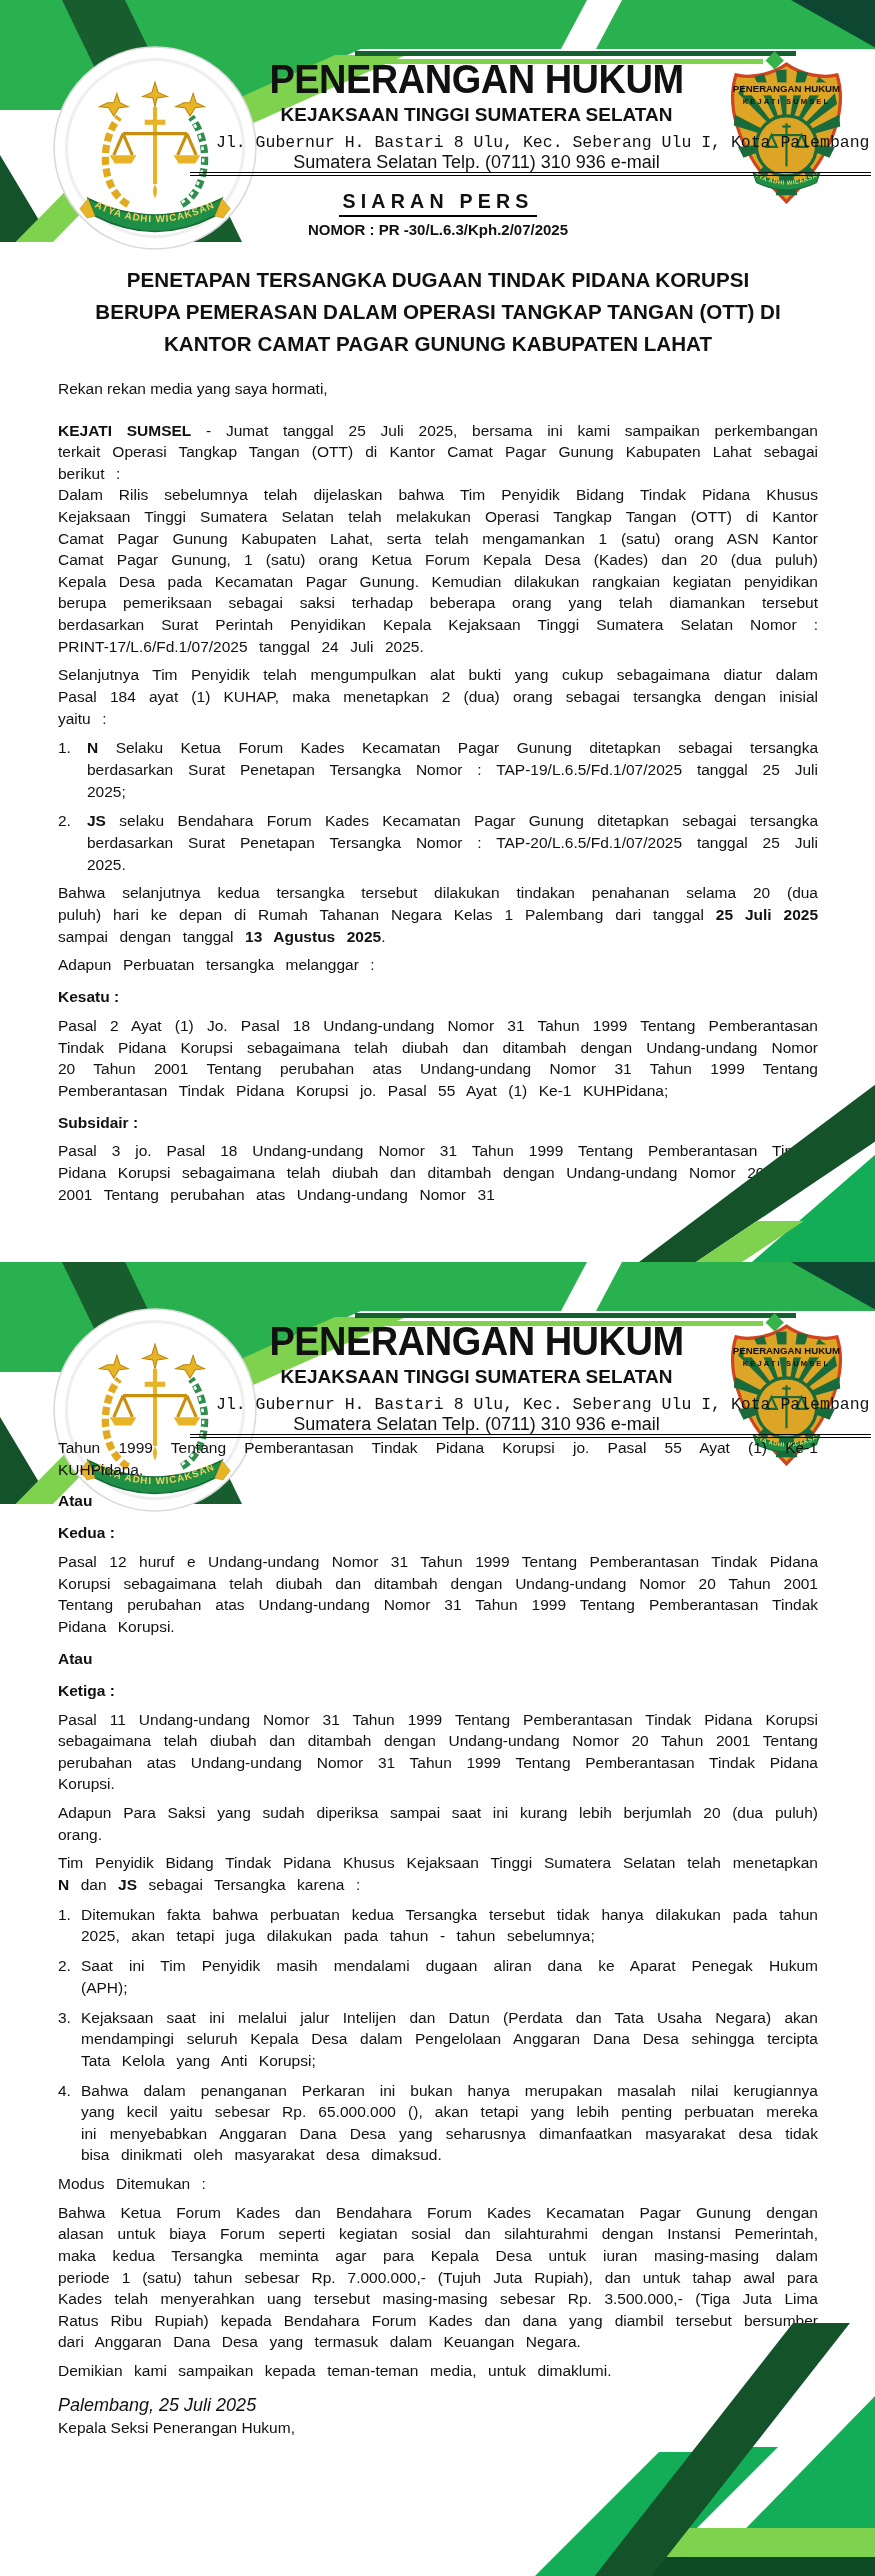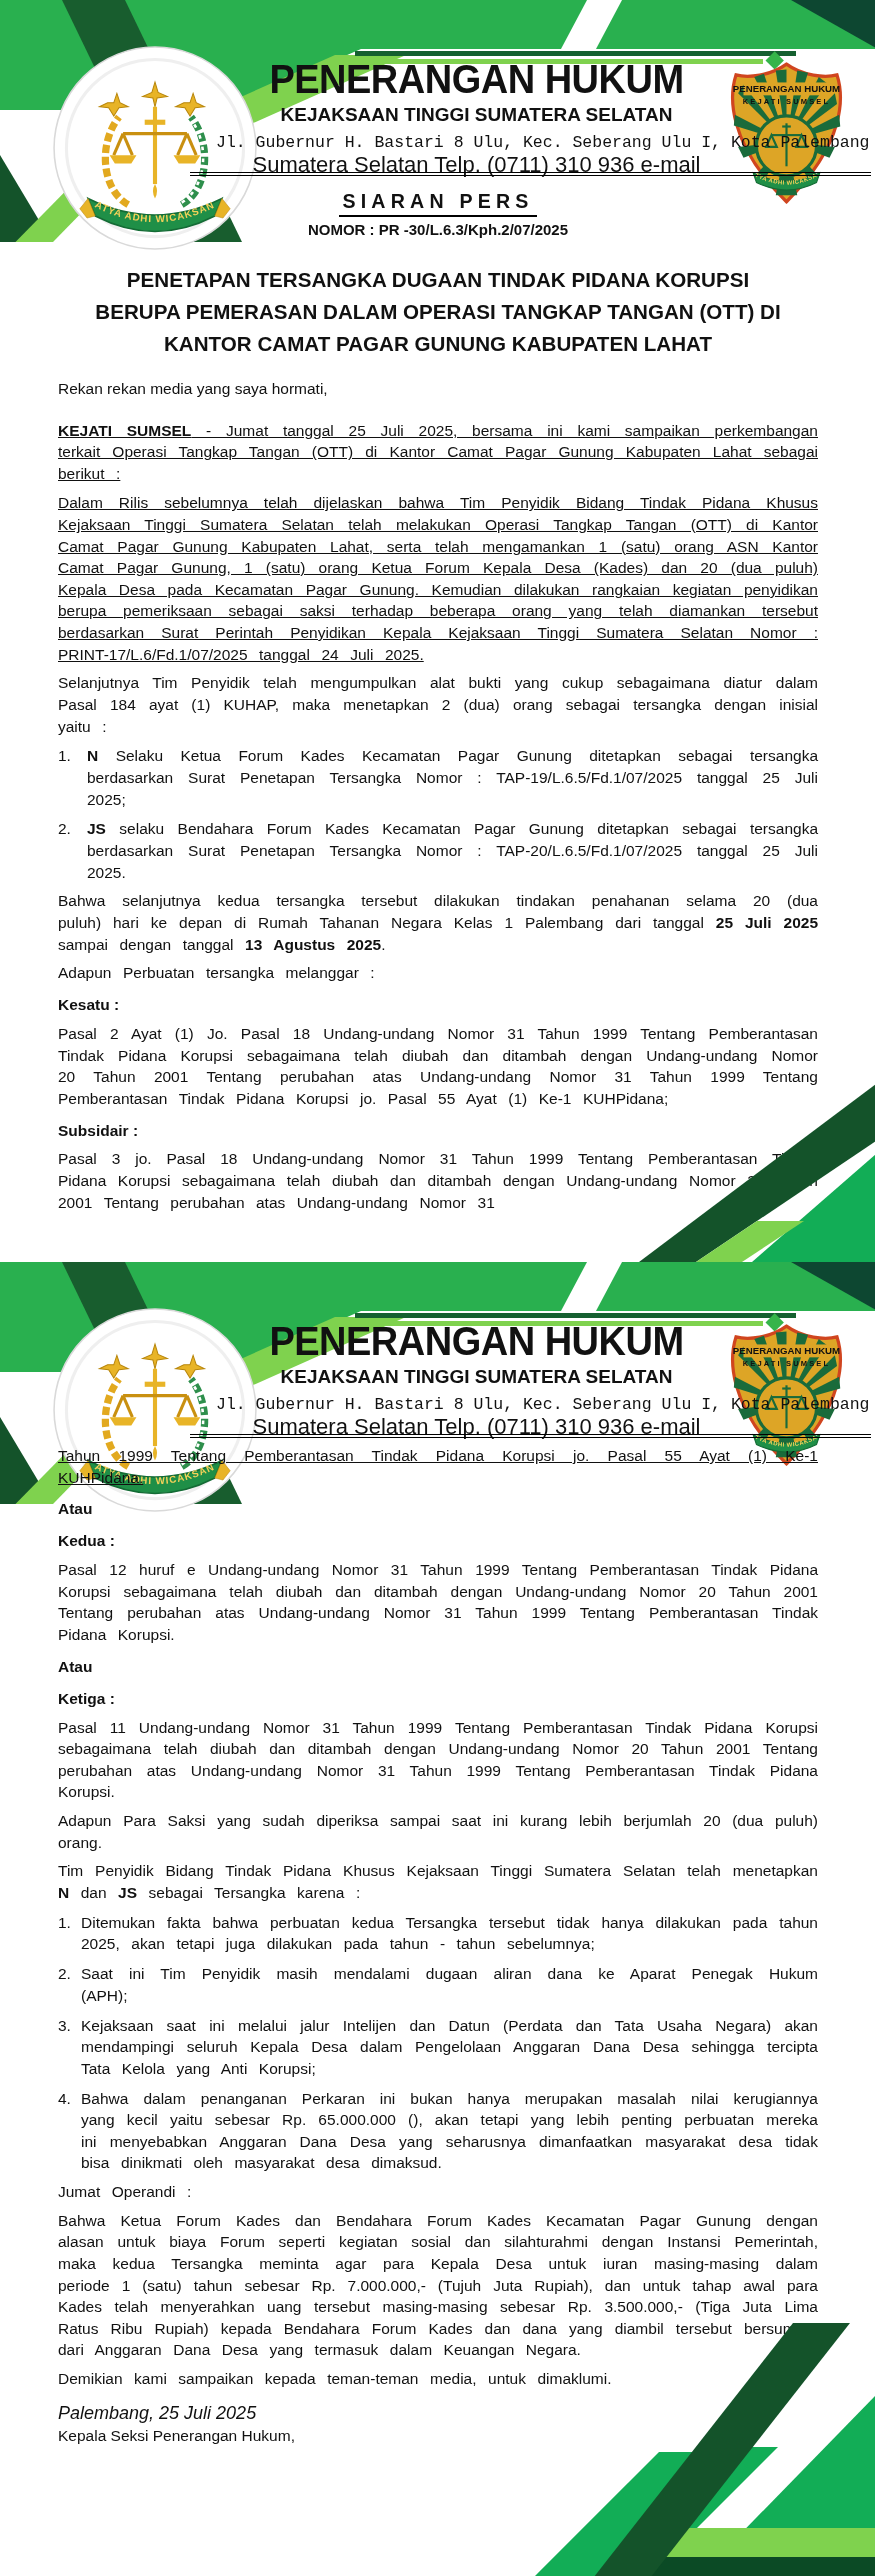--- a/index.html
+++ b/index.html
@@ -21,35 +21,35 @@
   .line-dark{position:absolute;left:355px;top:51px;width:441px;height:5.2px;background:#156030;}
   .line-light{position:absolute;left:355px;top:59px;width:408px;height:4.6px;background:#7FD24E;}
   .diamond{position:absolute;left:768px;top:54px;width:13.4px;height:13.4px;background:#36B44A;transform:rotate(45deg);}
   .logo{position:absolute;left:52px;top:45px;width:206px;height:206px;}
   .crest{position:absolute;left:722px;top:60px;width:129px;height:147px;}
   .hdr-title{position:absolute;left:242px;right:165px;top:58px;font-size:38px;font-weight:700;
              letter-spacing:-0.5px;text-align:center;white-space:nowrap;transform:scaleY(1.05);}
   .hdr-org{position:absolute;left:216px;right:139px;top:104px;font-size:19px;font-weight:700;
            text-align:center;white-space:nowrap;}
   .hdr-addr1{position:absolute;left:216px;right:139px;top:133px;font-size:16.5px;text-align:center;white-space:nowrap;font-family:Liberation Mono, monospace;}
-  .hdr-addr2{position:absolute;left:216px;right:139px;top:152px;font-size:22px;text-align:center;white-space:nowrap;}
+  .hdr-addr2{position:absolute;left:216px;right:139px;top:152px;font-size:18px;text-align:center;white-space:nowrap;}
   .hdr-rule{position:absolute;left:190px;right:5.2px;top:172px;height:2.1px;
             border-top:1.5px solid #000;border-bottom:1px solid #000;}
   .press{position:absolute;left:0;right:0;top:190px;text-align:center;}
   .press-label{display:inline-block;font-size:19.6px;font-weight:700;letter-spacing:5.2px;
                border-bottom:2.1px solid #000;padding:0 3.1px 2.1px 3.1px;}
   .press-number{margin-top:4.1px;font-size:15px;font-weight:700;}
   
   .content{position:absolute;left:58px;right:58px;}
   #content1{top:264px;}
   #content2{top:175px;}
   .doc-title{font-size:20.6px;line-height:32px;font-weight:700;text-align:center;
              max-width:711px;margin:0 auto 17.5px auto;}
   .para{font-size:15.5px;line-height:21.6px;text-align:justify;word-spacing:7.2px;margin:7.2px 0 0 0;}
-  .para.tight{margin-top:8px;text-decoration:underline;}
+  .para.tight{margin-top:0;}
   .salutation{font-size:15.5px;line-height:21.6px;margin:0 0 20.6px 0;}
   .h-bold{font-size:15.5px;line-height:21.6px;font-weight:700;margin:10.3px 0 0 0;}
   ol.doc-list{list-style:none;margin:8.2px 0 0 0;padding:0;}
   ol.doc-list li{position:relative;padding-left:29px;font-size:15.5px;line-height:21.6px;
                  text-align:justify;word-spacing:7.2px;margin-top:8.2px;}
   ol.doc-list li .num{position:absolute;left:0;top:0;word-spacing:0;}
   ol.doc-list.flush li{padding-left:23px;}
   .closing{font-size:18px;line-height:21.6px;margin-top:13px;font-style:italic;}
   .closing2{font-size:15.5px;line-height:21.6px;margin-top:1px;}
   b,.b{font-weight:700;}
@@ -277,21 +277,21 @@
     <div class="h-bold">Ketiga :</div>
     <p class="para">Pasal 11 Undang-undang Nomor 31 Tahun 1999 Tentang Pemberantasan Tindak Pidana Korupsi sebagaimana telah diubah dan ditambah dengan Undang-undang Nomor 20 Tahun 2001 Tentang perubahan atas Undang-undang Nomor 31 Tahun 1999 Tentang Pemberantasan Tindak Pidana Korupsi.</p>
     <p class="para">Adapun Para Saksi yang sudah diperiksa sampai saat ini kurang lebih berjumlah 20 (dua puluh) orang.</p>
     <p class="para"><span>Tim Penyidik Bidang Tindak Pidana Khusus Kejaksaan Tinggi Sumatera Selatan telah menetapkan </span><span class="b">N</span><span> dan </span><span class="b">JS</span><span> sebagai Tersangka karena :</span></p>
     <ol class="doc-list flush">
       <li><span class="num">1.</span><span>Ditemukan fakta bahwa perbuatan kedua Tersangka tersebut tidak hanya dilakukan pada tahun 2025, akan tetapi juga dilakukan pada tahun - tahun sebelumnya;</span></li>
       <li><span class="num">2.</span><span>Saat ini Tim Penyidik masih mendalami dugaan aliran dana ke Aparat Penegak Hukum (APH);</span></li>
       <li><span class="num">3.</span><span>Kejaksaan saat ini melalui jalur Intelijen dan Datun (Perdata dan Tata Usaha Negara) akan mendampingi seluruh Kepala Desa dalam Pengelolaan Anggaran Dana Desa sehingga tercipta Tata Kelola yang Anti Korupsi;</span></li>
       <li><span class="num">4.</span><span>Bahwa dalam penanganan Perkaran ini bukan hanya merupakan masalah nilai kerugiannya yang kecil yaitu sebesar Rp. 65.000.000 (), akan tetapi yang lebih penting perbuatan mereka ini menyebabkan Anggaran Dana Desa yang seharusnya dimanfaatkan masyarakat desa tidak bisa dinikmati oleh masyarakat desa dimaksud.</span></li>
     </ol>
-    <p class="para">Jumat Operandi :</p>
+    <p class="para">Modus Ditemukan :</p>
     <p class="para">Bahwa Ketua Forum Kades dan Bendahara Forum Kades Kecamatan Pagar Gunung dengan alasan untuk biaya Forum seperti kegiatan sosial dan silahturahmi dengan Instansi Pemerintah, maka kedua Tersangka meminta agar para Kepala Desa untuk iuran masing-masing dalam periode 1 (satu) tahun sebesar Rp. 7.000.000,- (Tujuh Juta Rupiah), dan untuk tahap awal para Kades telah menyerahkan uang tersebut masing-masing sebesar Rp. 3.500.000,- (Tiga Juta Lima Ratus Ribu Rupiah) kepada Bendahara Forum Kades dan dana yang diambil tersebut bersumber dari Anggaran Dana Desa yang termasuk dalam Keuangan Negara.</p>
     <p class="para">Demikian kami sampaikan kepada teman-teman media, untuk dimaklumi.</p>
     <div class="closing">Palembang, 25 Juli 2025</div>
     <div class="closing2">Kepala Seksi Penerangan Hukum,</div>
   </div>
 
   <div class="footer">
     <div class="shape f-emerald-tri"></div>
     <div class="shape f-emerald-mid"></div>
     <div class="shape f-light-band"></div>

